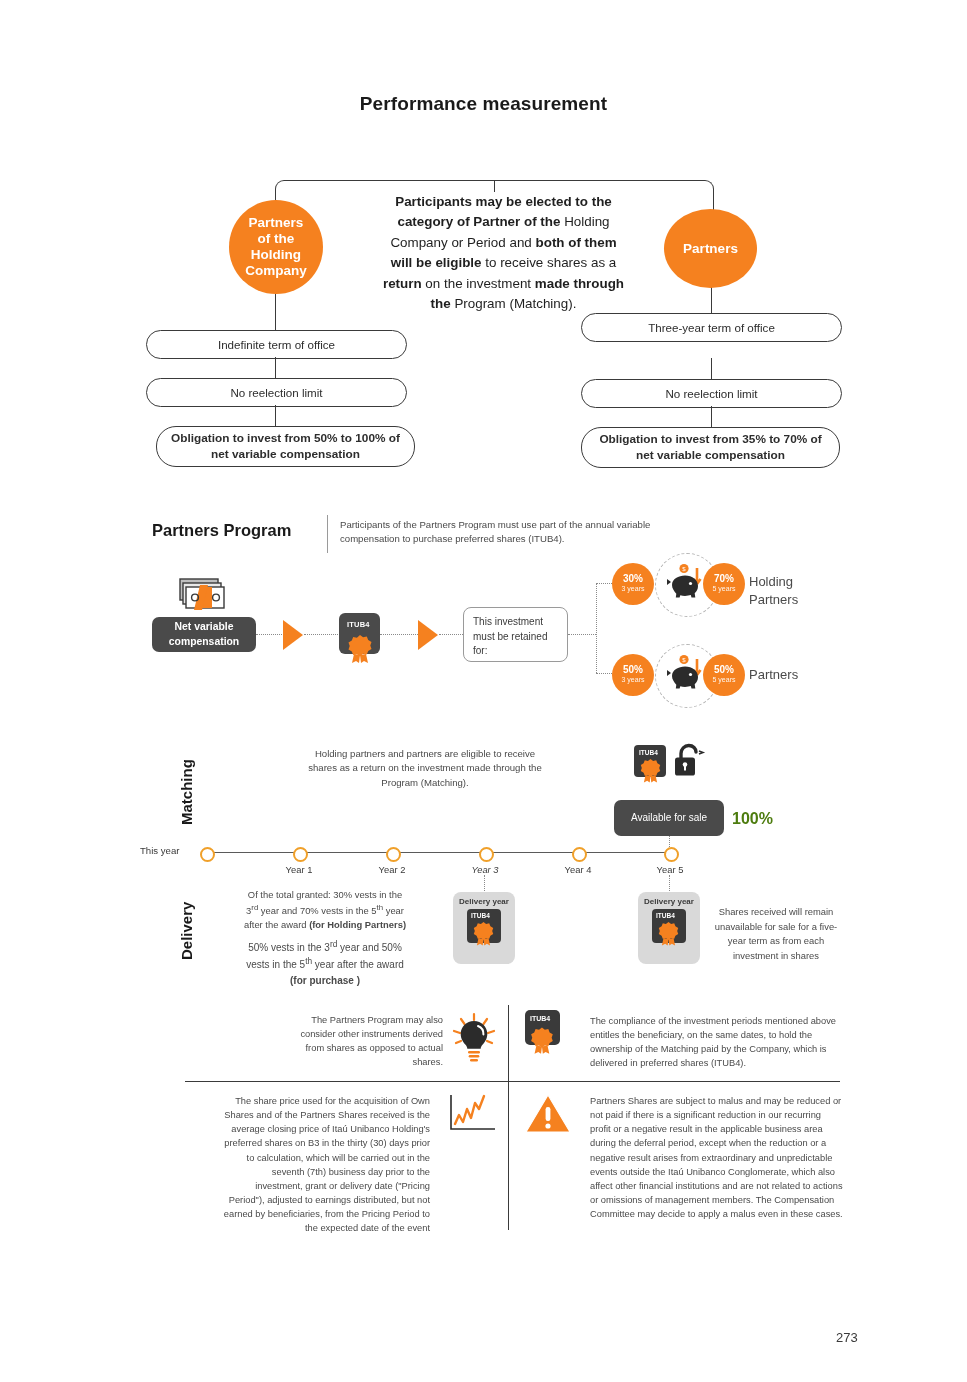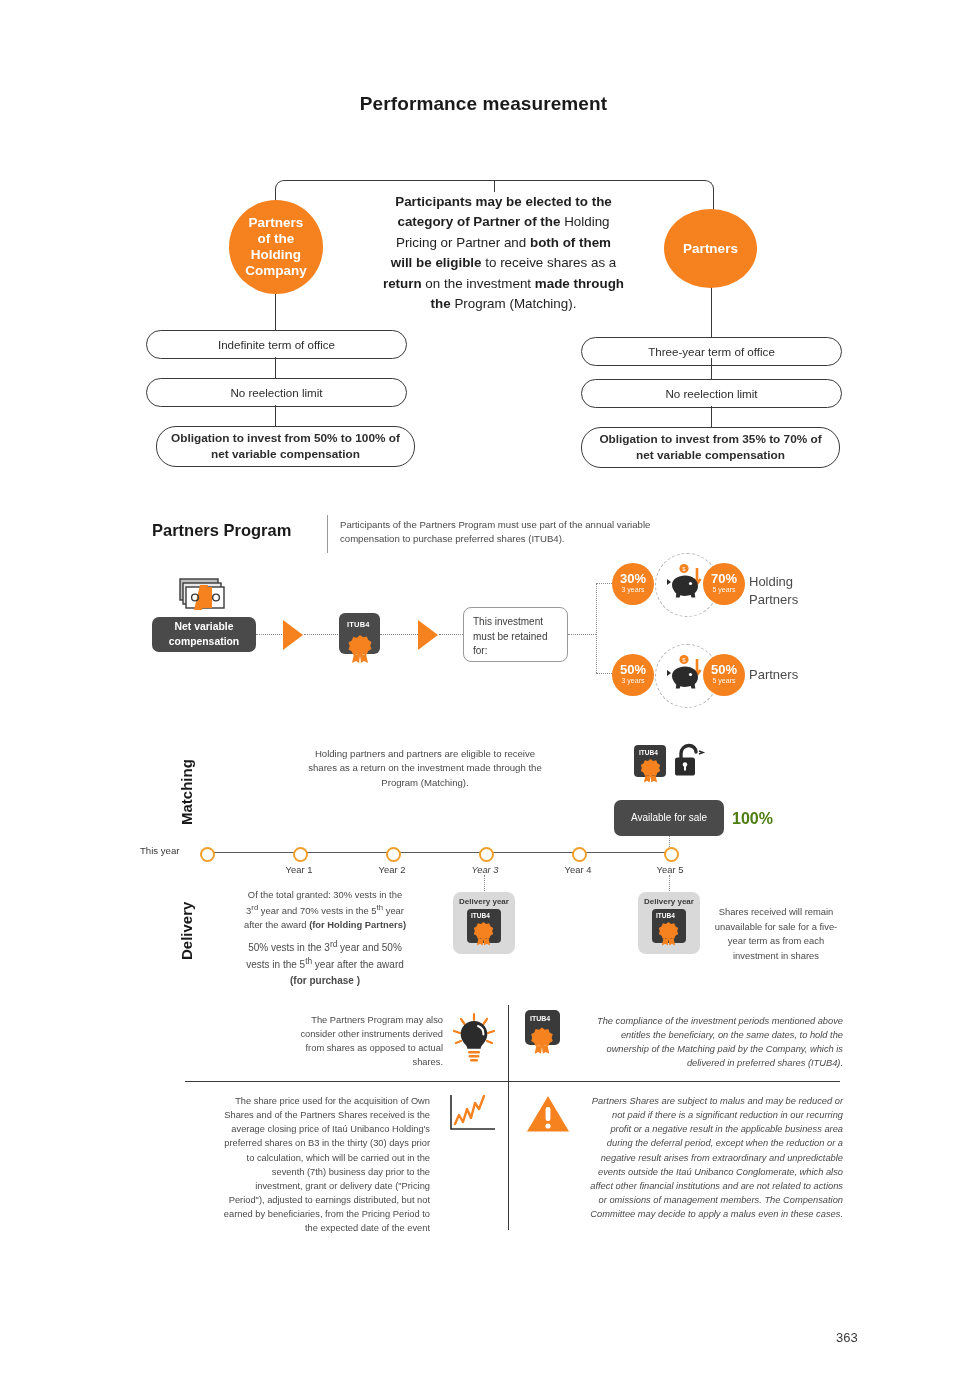--- a/index.html
+++ b/index.html
@@ -63,21 +63,21 @@
   #retain-box{
     left:463px;top:607px;width:105px;height:55px;
     border:1.2px solid #9a9a9a;border-radius:8px;background:#fff;
     font-size:10px;line-height:1.45;color:#3a3a3a;padding:7px 9px;box-sizing:border-box;
   }
   .pct{
     border-radius:50%;background:#F5811F;color:#fff;
     display:flex;flex-direction:column;align-items:center;justify-content:center;
     width:42px;height:42px;
   }
-  .pct .v{font-size:13px;font-weight:bold;line-height:1;text-align:right;}
+  .pct .v{font-size:10px;font-weight:bold;line-height:1;text-align:right;}
   .pct .y{font-size:7px;line-height:1.5;opacity:.92;}
   .dashed-circle{border:1.3px dashed #b5b5b5;border-radius:50%;}
   .grp-label{font-size:13px;color:#4a4a4a;line-height:1.35;}
 
   
   .rot-label{
     transform:rotate(-90deg);transform-origin:left top;
     font-size:15px;font-weight:bold;color:#1a1a1a;white-space:nowrap;
   }
   #matching-desc{left:300px;top:747px;width:250px;text-align:center;
@@ -89,31 +89,31 @@
   #tl-line{left:205px;top:852px;width:465px;height:1.2px;background:#5a5a5a;}
   #grant-label{left:140px;top:845px;font-size:9.6px;color:#3a3a3a;}
   .tl-node{width:11px;height:11px;border-radius:50%;border:2px solid #F0A02A;background:#fff;}
   .tl-tick{font-size:9.4px;color:#3a3a3a;text-align:center;width:60px;}
 
   
   #del-text1{left:225px;top:888px;width:200px;text-align:center;font-size:9.4px;line-height:1.5;color:#4a4a4a;}
   #del-text2{left:225px;top:938px;width:200px;text-align:center;font-size:10px;line-height:1.5;color:#4a4a4a;}
   #del-right{left:712px;top:905px;width:128px;text-align:center;font-size:9.4px;line-height:1.55;color:#4a4a4a;}
   .delivery-card{
-    background:#d9d9d9;border-radius:8px;width:62px;height:62px;
+    background:#d9d9d9;border-radius:8px;width:62px;height:72px;
     display:flex;flex-direction:column;align-items:center;padding-top:5px;box-sizing:border-box;
   }
   .delivery-card .dy{font-size:8px;font-weight:bold;color:#3a3a3a;}
 
   
   .hline{background:#3a3a3a;height:1.1px;}
   .vline{background:#3a3a3a;width:1.1px;}
   .q-text{font-size:9.3px;line-height:1.52;color:#4a4a4a;}
   .q-right{text-align:right;}
-  .q-left{text-align:right;font-style:italic;}
+  .q-left{text-align:left;}
 
   #page-num{left:836px;top:1330px;font-size:13px;color:#3a3a3a;}
 
   .ituб4-lbl{font-size:7.5px;font-weight:bold;color:#fff;letter-spacing:.2px;}
 </style>
 </head>
 <body>
 
 <div class="abs" id="page-title">Performance measurement</div>
 
@@ -127,35 +127,35 @@
     <span>Partners</span><br>
     <span>of the</span><br>
     <span>Holding</span><br>
     <span>Company</span>
   </div>
 </div>
 <div class="abs circle" id="circle-partners">
   <span>Partners</span>
 </div>
 
-<div class="abs" id="center-text">Participants may be elected to the<br>category of Partner of the <span class="lt">Holding</span><br><span class="lt">Pricing or Partner and</span> both of them<br>will be eligible <span class="lt">to receive shares as a</span><br>return <span class="lt">on the investment</span> made through<br>the <span class="lt">Program (Matching).</span></div>
+<div class="abs" id="center-text">Participants may be elected to the<br>category of Partner of the <span class="lt">Holding</span><br><span class="lt">Company or Period and</span> both of them<br>will be eligible <span class="lt">to receive shares as a</span><br>return <span class="lt">on the investment</span> made through<br>the <span class="lt">Program (Matching).</span></div>
 
 <div class="abs pill" style="left:146px;top:330px;width:259px;height:27px;">
   <span>Indefinite term of office</span>
 </div>
 <div class="abs stem" style="left:275px;top:357px;height:21px;"></div>
 <div class="abs pill" style="left:146px;top:378px;width:259px;height:27px;">
   <span>No reelection limit</span>
 </div>
 <div class="abs stem" style="left:275px;top:405px;height:21px;"></div>
 <div class="abs pill bold" style="left:156px;top:426px;width:259px;height:41px;padding:0 10px;box-sizing:border-box;">
   <span>Obligation to invest from 50% to 100% of net variable compensation</span>
 </div>
 
-<div class="abs pill" style="left:581px;top:337px;width:259px;height:27px;">
+<div class="abs pill" style="left:581px;top:313px;width:259px;height:27px;">
   <span>Three-year term of office</span>
 </div>
 <div class="abs stem" style="left:711px;top:358px;height:21px;"></div>
 <div class="abs pill" style="left:581px;top:379px;width:259px;height:27px;">
   <span>No reelection limit</span>
 </div>
 <div class="abs stem" style="left:711px;top:406px;height:21px;"></div>
 <div class="abs pill bold" style="left:581px;top:427px;width:259px;height:41px;padding:0 10px;box-sizing:border-box;">
   <span>Obligation to invest from 35% to 70% of net variable compensation</span>
 </div>
@@ -352,13 +352,13 @@
   <path d="M8 31 l4-9 4 7 4-13 4 9 4-15 4 6 5-13" stroke="#F5811F" stroke-width="2.4" fill="none" stroke-linejoin="round" stroke-linecap="round"></path>
 </svg>
 
 <svg class="abs" style="left:524px;top:1092px;" width="48" height="44" viewBox="0 0 48 44">
   <path d="M24 3 L46 40 H2 Z" fill="#F5811F" stroke="#ffffff" stroke-width="1.2" stroke-linejoin="round"></path>
   <rect x="21.6" y="15" width="4.8" height="14" rx="2.2" fill="#fff"></rect>
   <circle cx="24" cy="34" r="2.6" fill="#fff"></circle>
 </svg>
 <div class="abs q-text q-left" style="left:590px;top:1094px;width:253px;">Partners Shares are subject to malus and may be reduced or not paid if there is a significant reduction in our recurring profit or a negative result in the applicable business area during the deferral period, except when the reduction or a negative result arises from extraordinary and unpredictable events outside the Itaú Unibanco Conglomerate, which also affect other financial institutions and are not related to actions or omissions of management members. The Compensation Committee may decide to apply a malus even in these cases.</div>
 
-<div class="abs" id="page-num">363</div>
+<div class="abs" id="page-num">273</div>
 
 </body></html>

